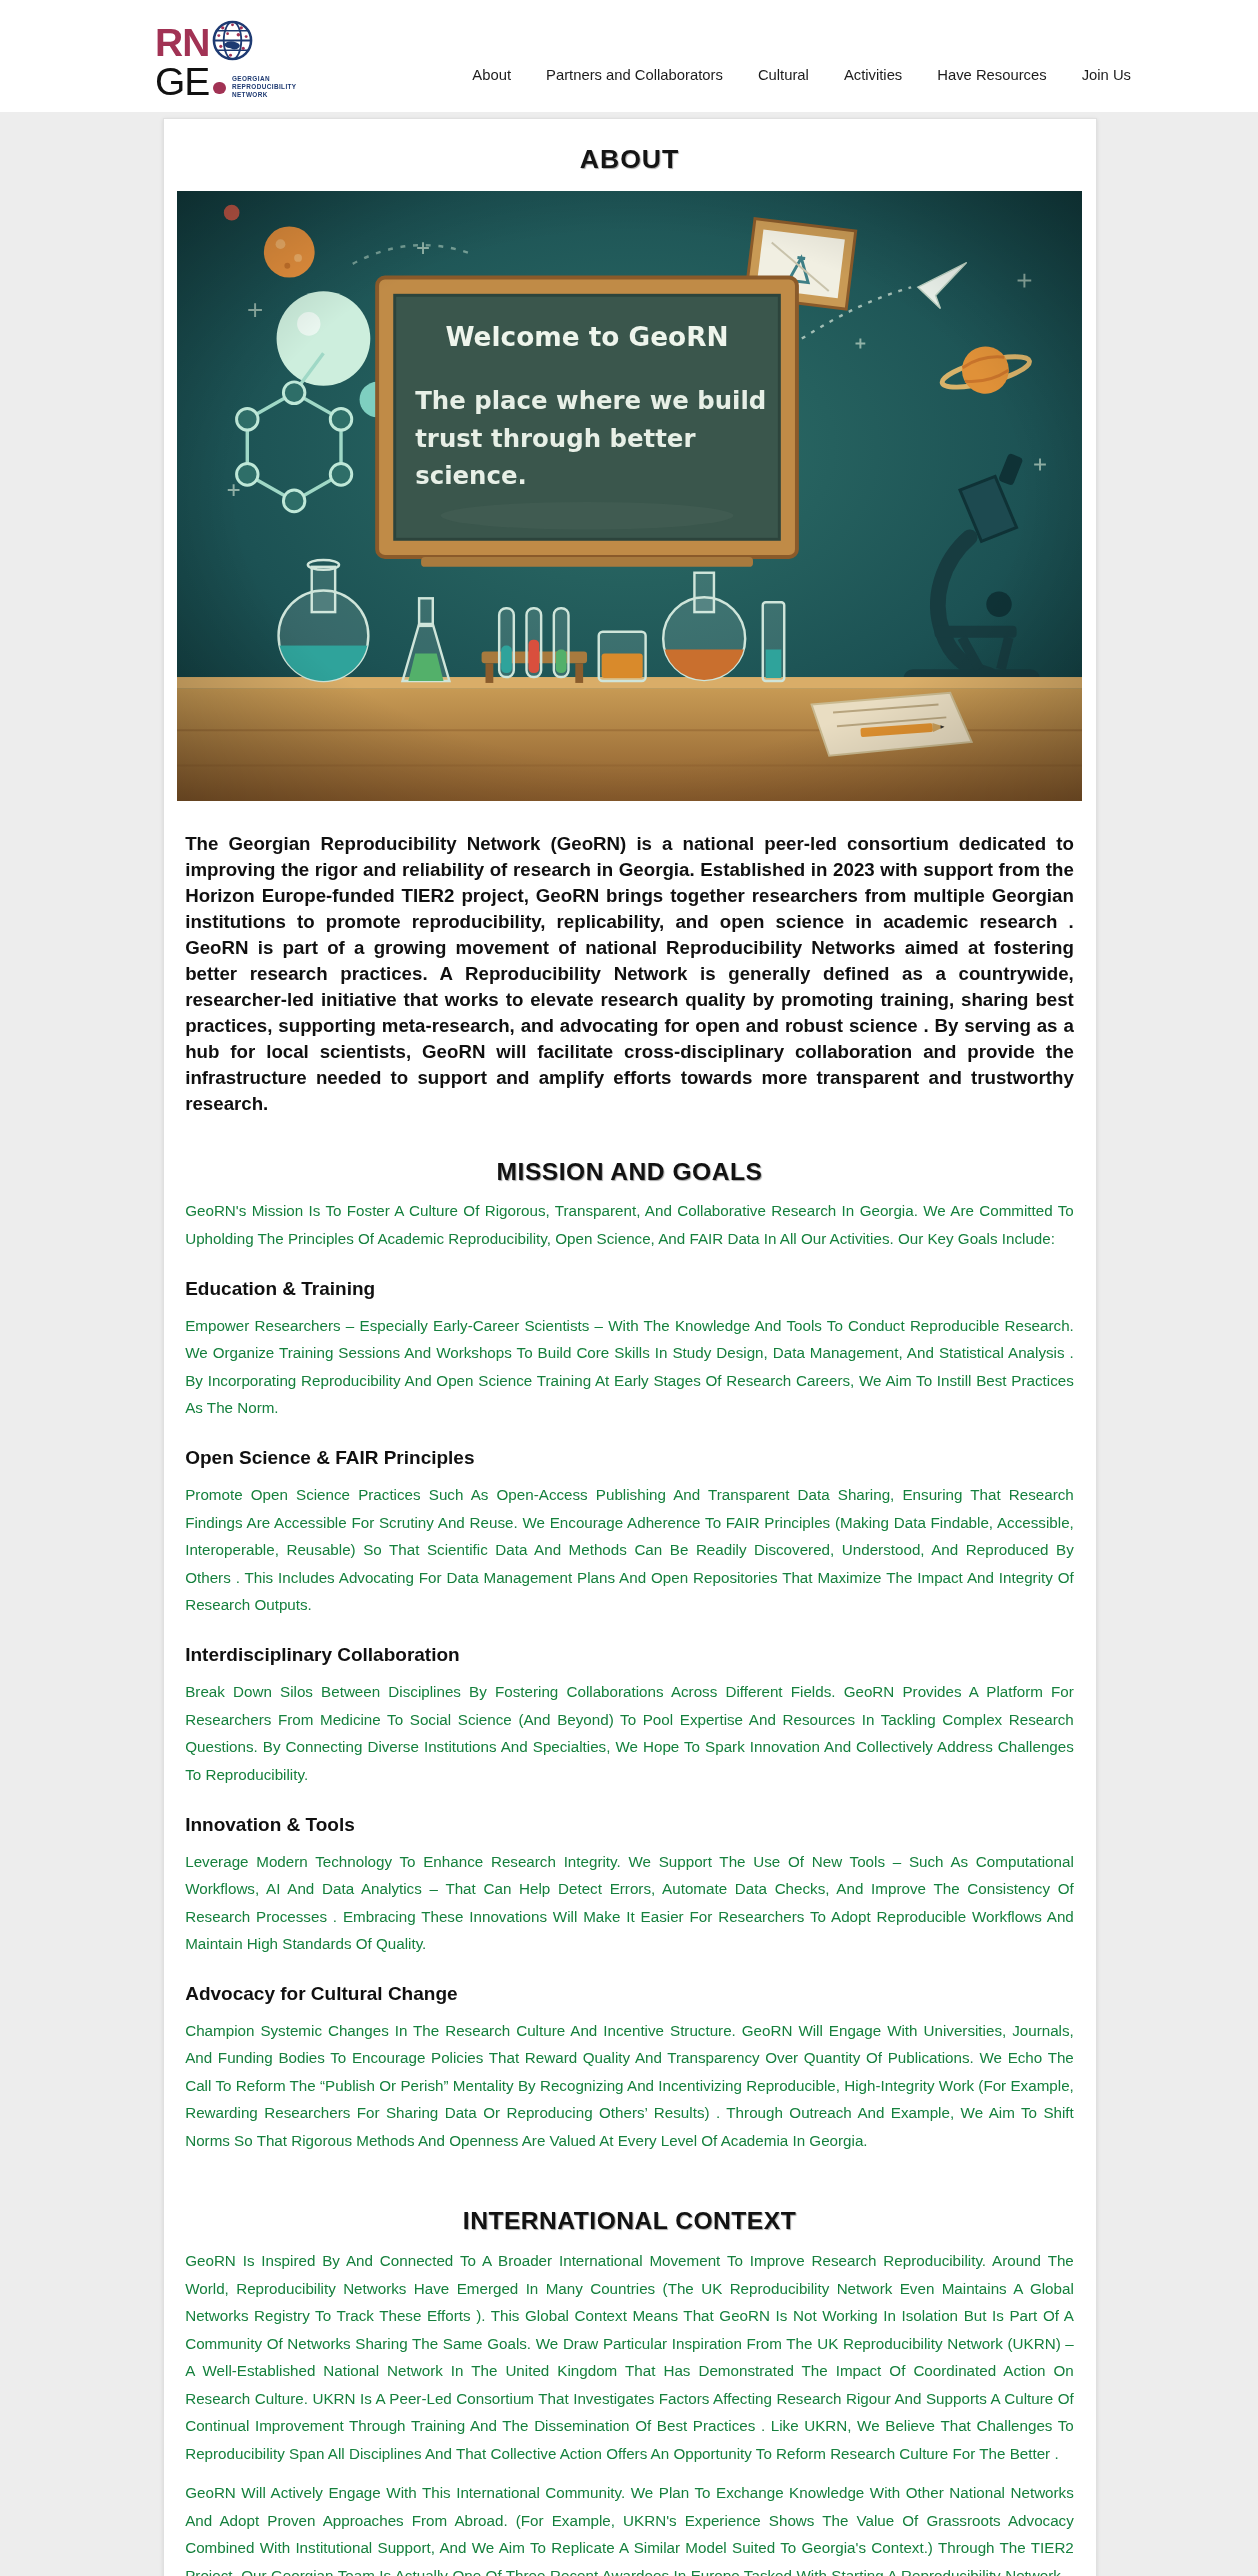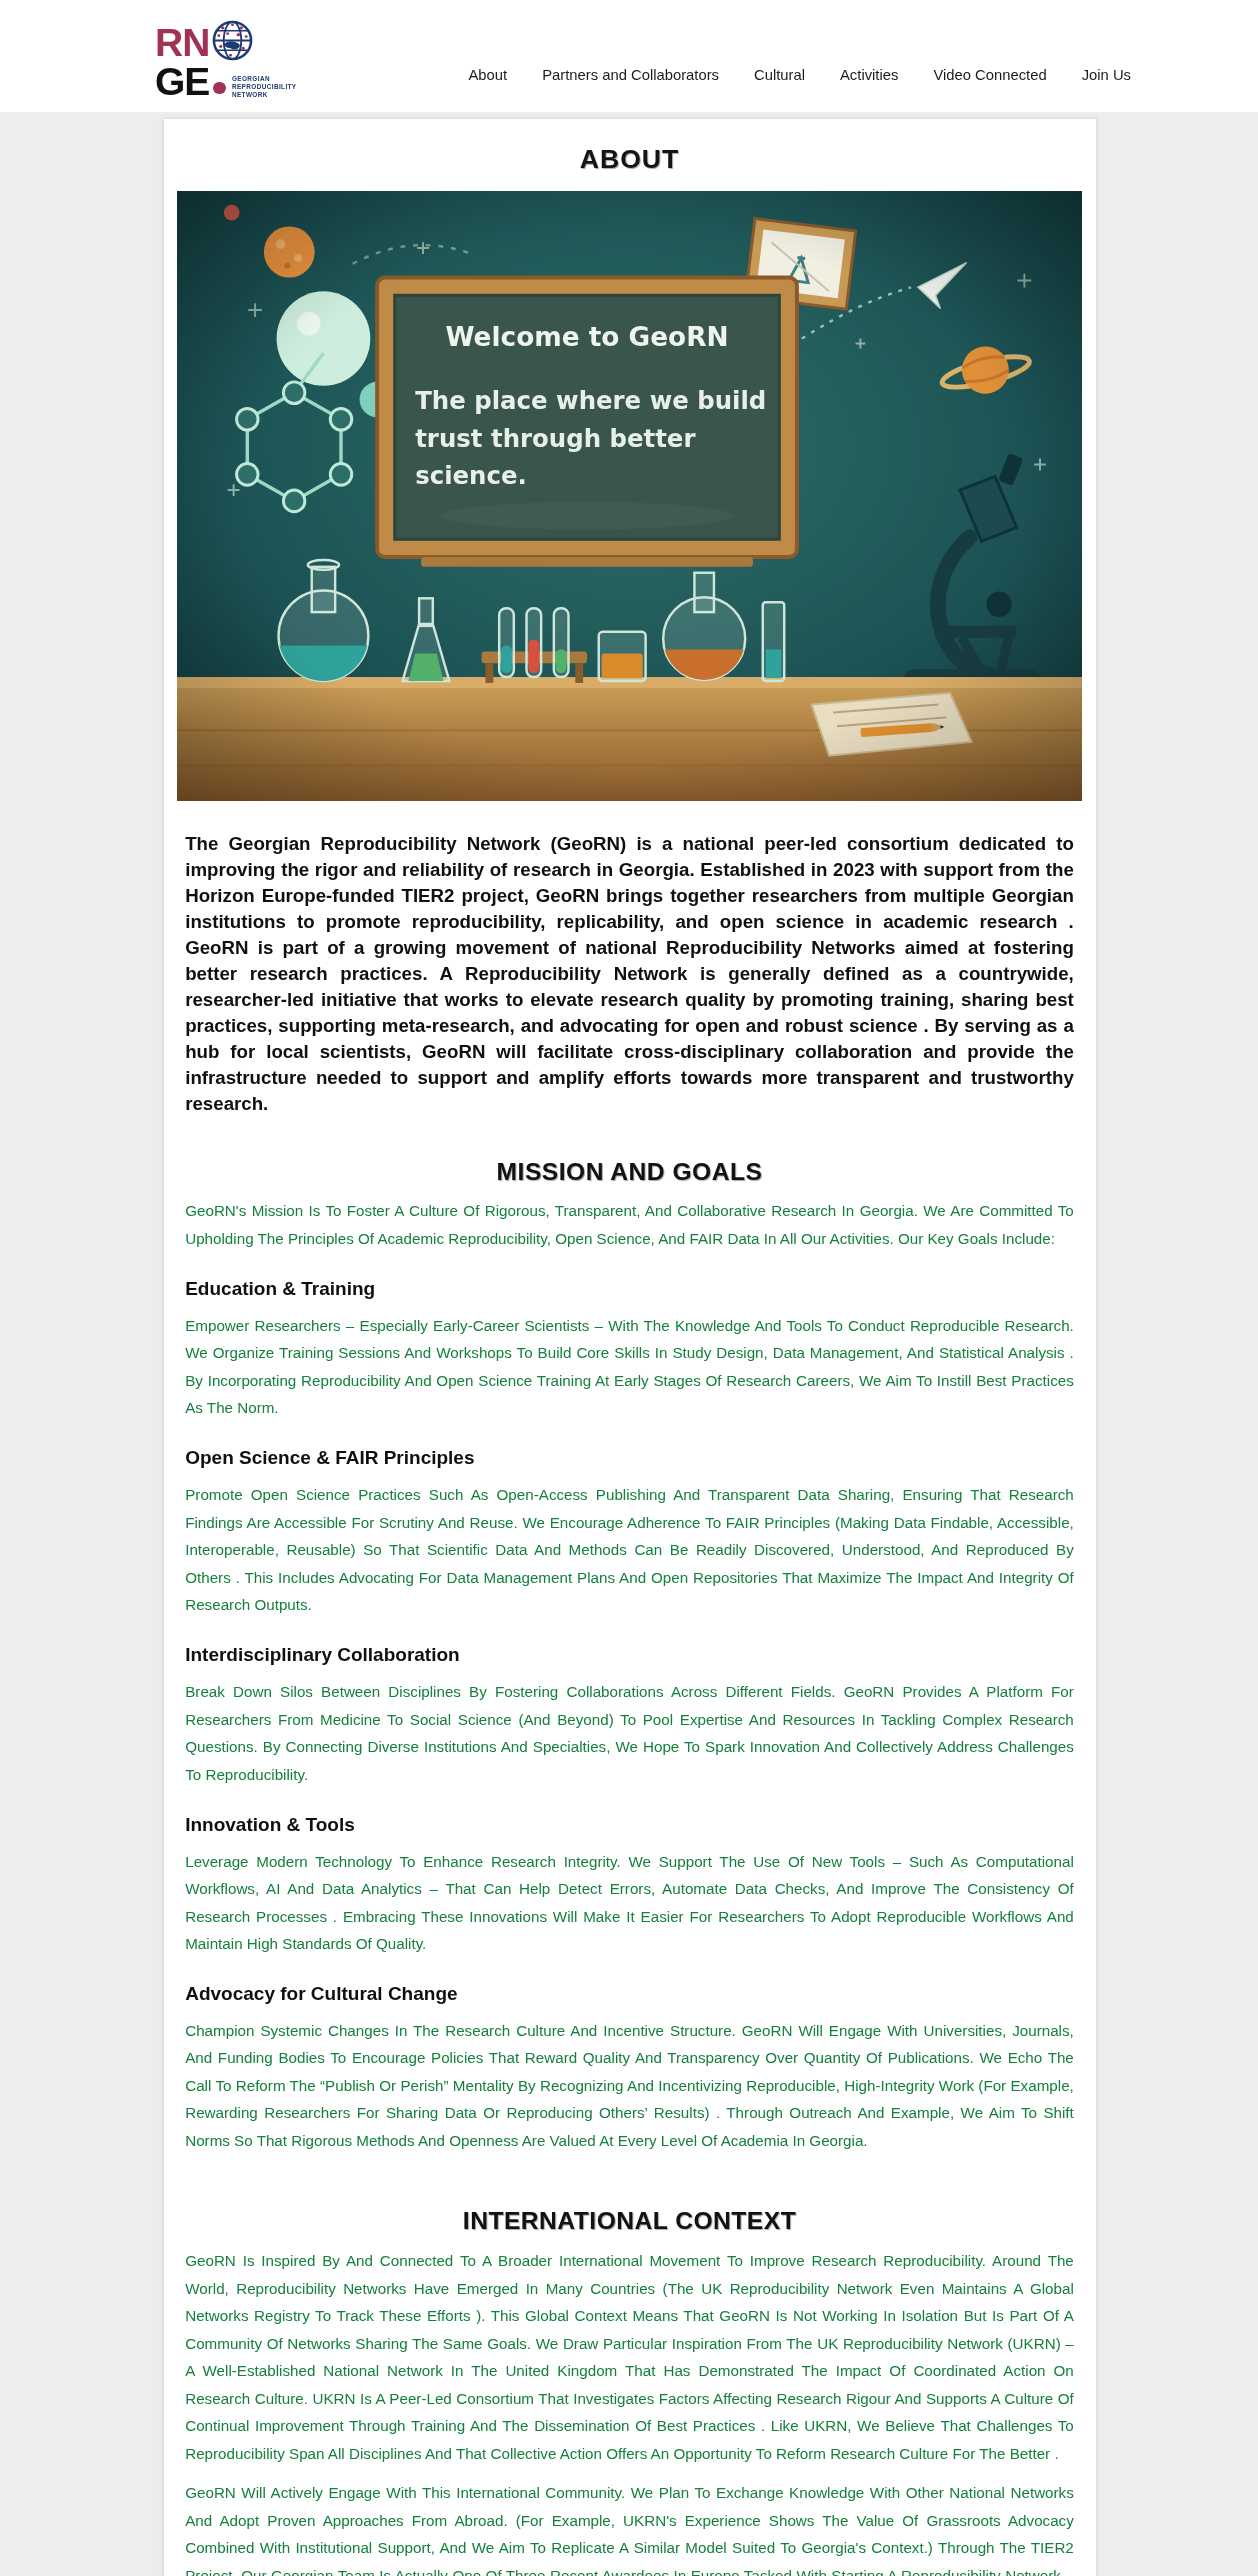--- a/index.html
+++ b/index.html
@@ -18,21 +18,21 @@
     display:flex;
     align-items:center;
     position:relative;
     z-index:5;
   }
   .logo { margin:7.9px 0 0 155px; display:flex; flex-direction:column; line-height:1; }
   .logo-row1 { display:flex; align-items:center; }
   .logo-rn { font-size:39px; font-weight:bold; color:#a13254; letter-spacing:-1px; }
   .logo-globe { margin-left:2px; }
   .logo-row2 { display:flex; align-items:center; margin-top:-3.9px; }
-  .logo-ge { font-size:39px; font-weight:bold; color:#111; letter-spacing:-1px; }
+  .logo-ge { font-size:39px; font-weight:normal; color:#111; letter-spacing:-1px; }
   .logo-dot { width:12.8px; height:12.8px; border-radius:50%; background:#a13254; margin:13.8px 0 0 3.9px; }
   .logo-tagline { margin:11.8px 0 0 5.9px; display:flex; flex-direction:column; }
   .logo-tagline span { font-size:6.4px; font-weight:bold; color:#1e3a72; letter-spacing:0.4px; line-height:1.25; }
   nav.main-nav {
     margin:37px 128px 0 auto;
     display:flex; gap:35px; align-items:center;
   }
   nav.main-nav a {
     font-size:14.8px; color:#1c1c1c; text-decoration:none; cursor:pointer; white-space:nowrap;
   }
@@ -109,21 +109,21 @@
         <span>REPRODUCIBILITY</span>
         <span>NETWORK</span>
       </span>
     </div>
   </div>
   <nav class="main-nav">
     <a>About</a>
     <a>Partners and Collaborators</a>
     <a>Cultural</a>
     <a>Activities</a>
-    <a>Video Connected</a>
+    <a>Have Resources</a>
     <a>Join Us</a>
   </nav>
 </header>
 
 <div class="card-wrap">
   <main class="card">
 
     <h1 class="page-title">ABOUT</h1>
 
     <div class="hero">

